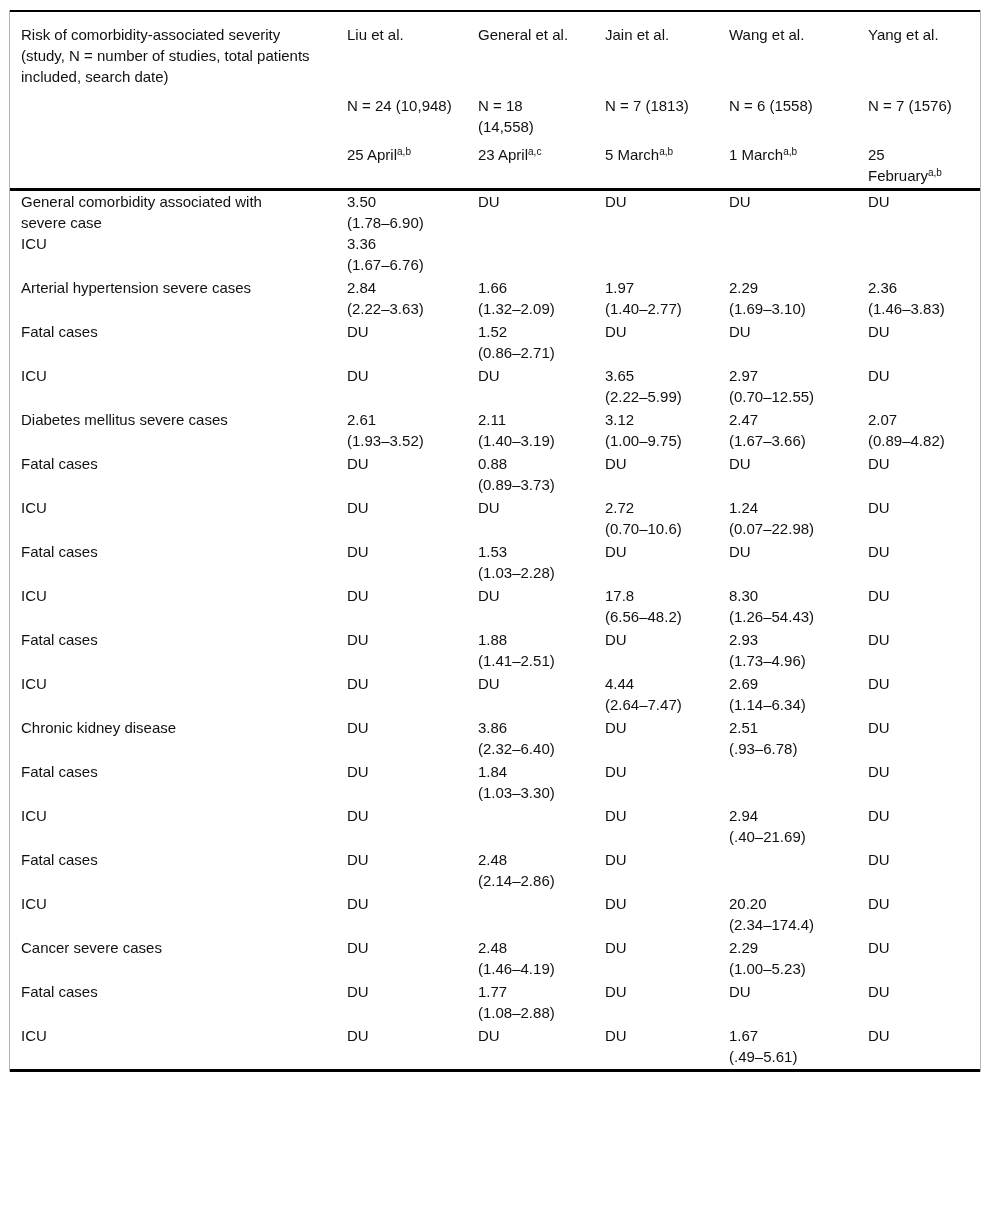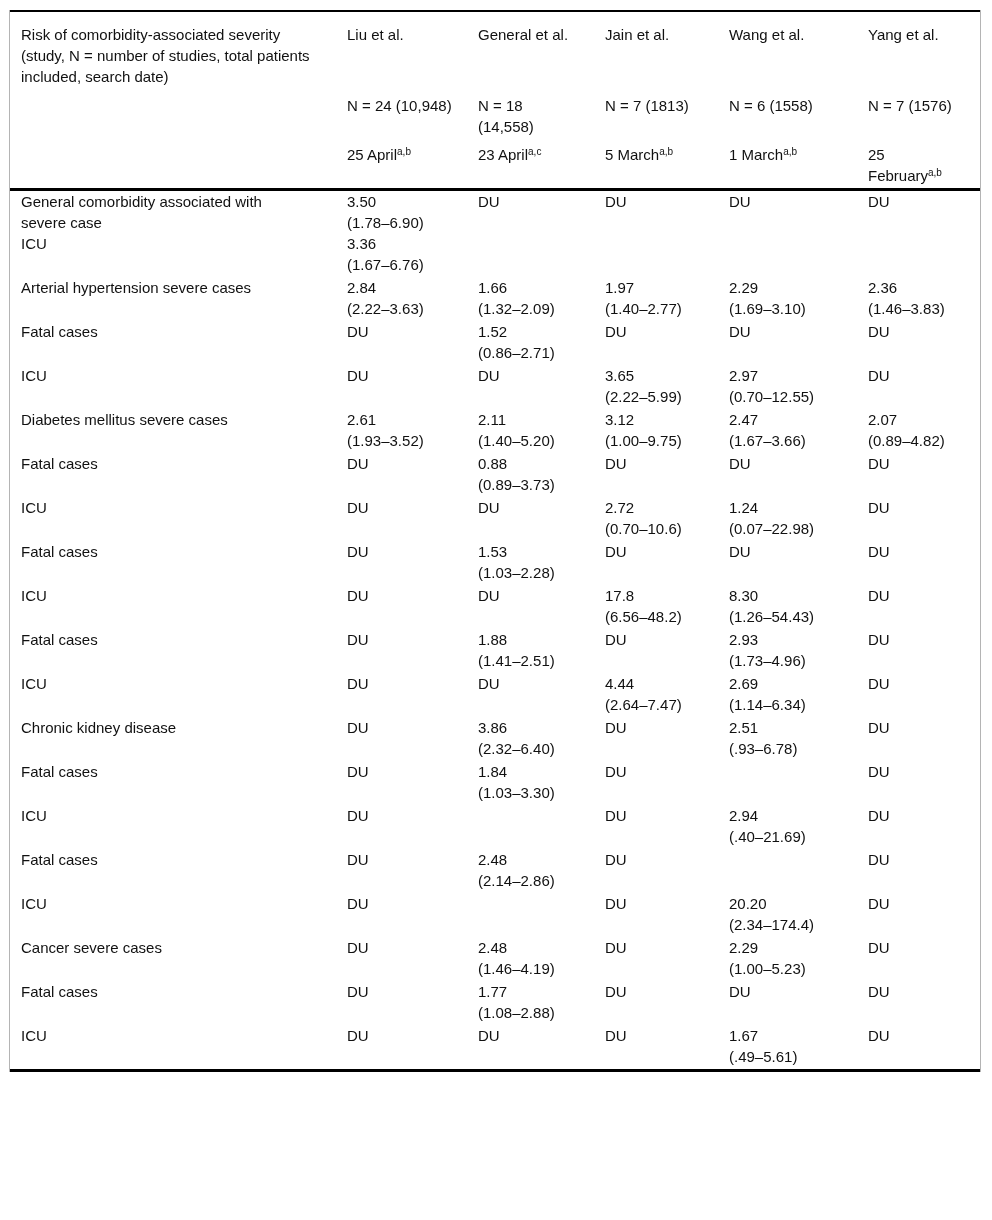--- a/index.html
+++ b/index.html
@@ -144,21 +144,21 @@
 (2.22–5.99)</td>
           <td>2.97
 (0.70–12.55)</td>
           <td>DU</td>
         </tr>
         <tr>
           <td class="label-cell">Diabetes mellitus severe cases</td>
           <td>2.61
 (1.93–3.52)</td>
           <td>2.11
-(1.40–5.20)</td>
+(1.40–3.19)</td>
           <td>3.12
 (1.00–9.75)</td>
           <td>2.47
 (1.67–3.66)</td>
           <td>2.07
 (0.89–4.82)</td>
         </tr>
         <tr>
           <td class="label-cell">Fatal cases</td>
           <td>DU</td>

